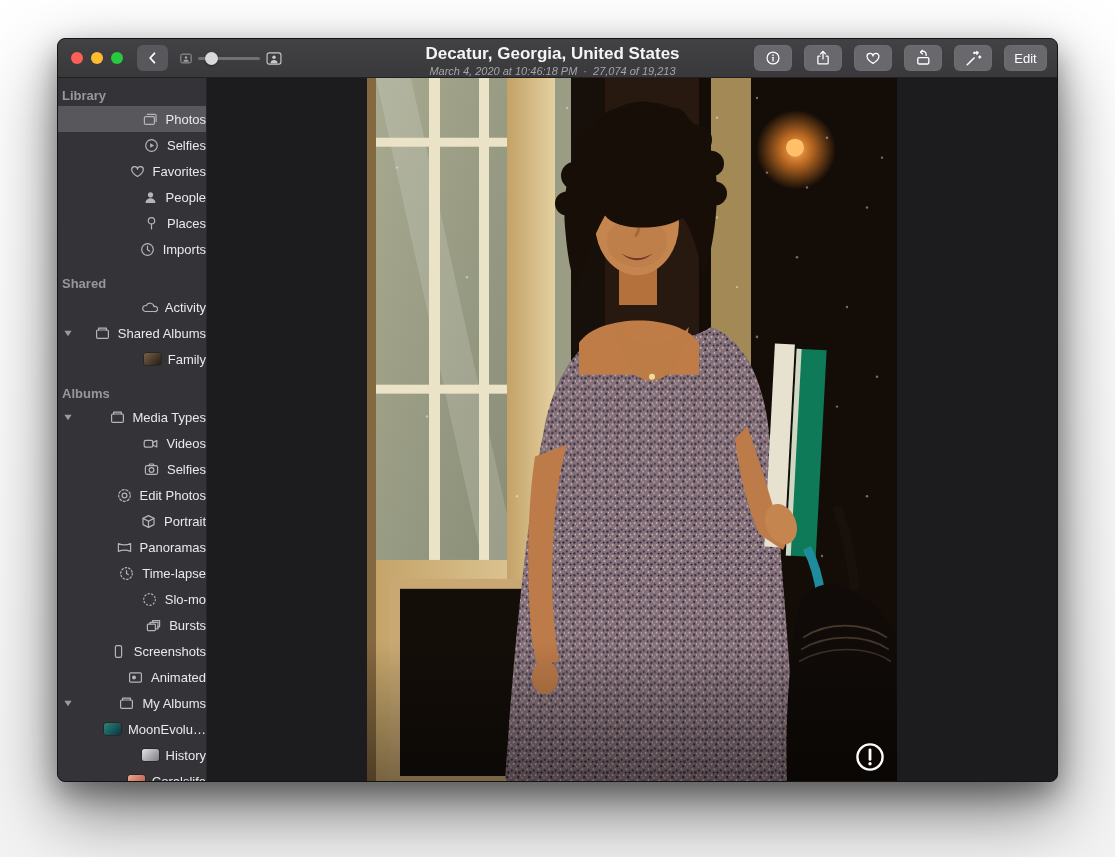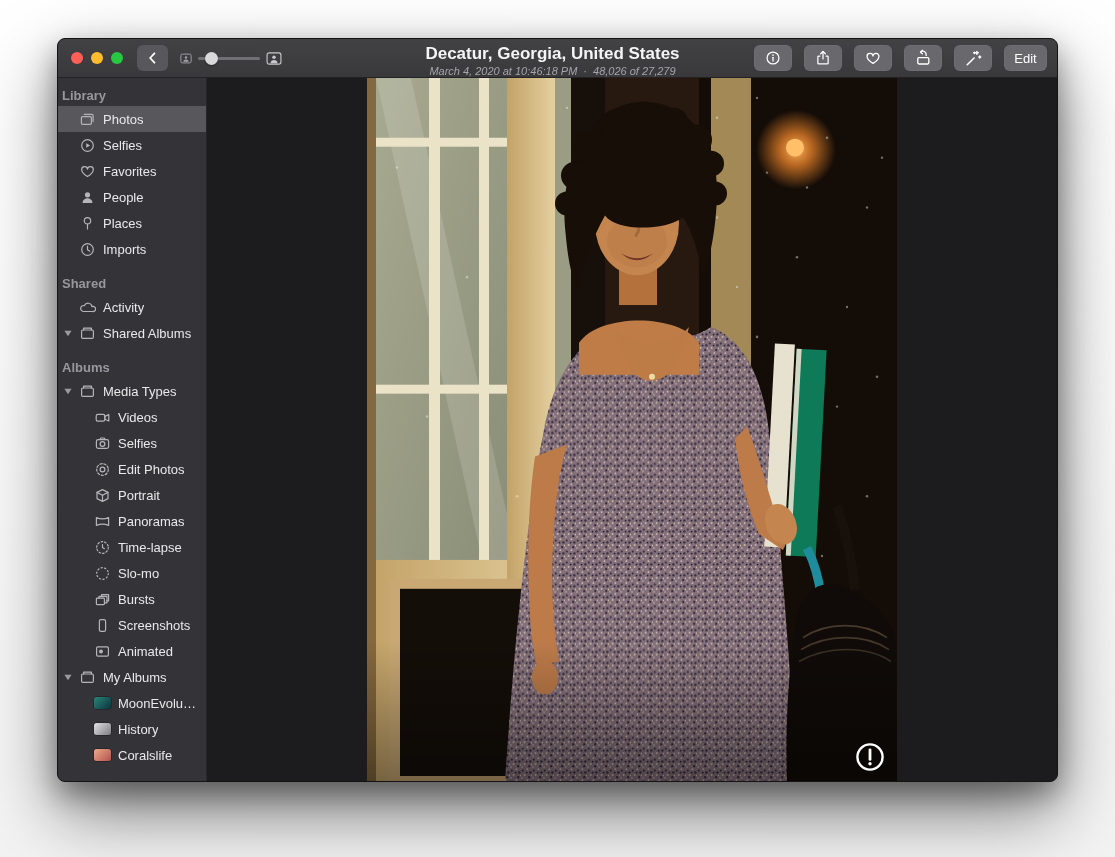--- a/index.html
+++ b/index.html
@@ -34,21 +34,21 @@
           box-shadow:inset 0 0 0 .5px rgba(255,255,255,.08);}
   .tb-btn.edit{width:43px;color:#fff;font-size:13px;font-weight:500;
                font-family:"Liberation Sans","DejaVu Sans",sans-serif;}
   
   .wbody{flex:1;display:flex;min-height:0;}
   .sidebar{width:149px;flex:none;background:#343438;border-right:1px solid #27272a;
            overflow:hidden;padding-top:2px;box-sizing:border-box;}
   .sb-header{font-size:13px;font-weight:700;color:#97979d;padding:0 0 3px 4px;margin-top:14px;}
   .sb-header:first-child{margin-top:8px;}
   .sb-item{height:26px;display:flex;align-items:center;position:relative;
-           padding-left:21px;font-size:13px;font-weight:500;color:#e9e9ec;cursor:default;}
+           padding-left:21px;font-size:13px;font-weight:500;color:#e9e9ec;cursor:default;justify-content:flex-end;}
   .sb-item.indent2{padding-left:36px;}
   .sb-item.selected{background:#57575c;}
   .sb-icon{width:17px;height:17px;margin-right:7px;flex:none;display:flex;align-items:center;justify-content:center;}
   .sb-label{white-space:nowrap;overflow:hidden;text-overflow:ellipsis;}
   .disclosure{position:absolute;left:5px;top:8px;width:10px;height:10px;display:flex;}
   .thumb{width:17px;height:12px;border-radius:2.5px;margin-right:7px;flex:none;
          box-shadow:0 0 0 .5px rgba(0,0,0,.5);}
   
   .content{flex:1;background:#1c1c1f;position:relative;display:flex;justify-content:center;min-width:0;}
   .photo{width:530px;height:100%;position:relative;flex:none;}
@@ -92,21 +92,21 @@
               <rect x="1" y="1" width="16" height="13" rx="2.4"></rect>
               <circle cx="9" cy="6" r="2" fill="#c9c9cd" stroke="none"></circle>
               <path d="M5 13 c0-2.5 1.9-3.8 4-3.8 s4 1.3 4 3.8 z" fill="#c9c9cd" stroke="none"></path>
             </svg>
         </span>
       </div>
 
       <div class="title-block">
         <div class="tb-title">Decatur, Georgia, United States</div>
         <div class="tb-sub">
-          <span>March 4, 2020 at 10:46:18 PM</span><span>·</span><span>48,026 of 27,279</span>
+          <span>March 4, 2020 at 10:46:18 PM</span><span>·</span><span>27,074 of 19,213</span>
         </div>
       </div>
 
       <div class="toolbar">
         <button class="tb-btn">
           <span style="display:flex;">
             <svg width="18" height="18" viewBox="0 0 20 20" fill="none" stroke="#ffffff" stroke-width="1.4" stroke-linecap="round">
                 <circle cx="10" cy="10" r="6.6"></circle>
                 <path d="M10 9.2 v4.2"></path>
                 <circle cx="10" cy="6.7" r=".95" fill="#fff" stroke="none"></circle>
@@ -223,20 +223,24 @@
                 <path d="M1.4 2.8 h7.2 L5 8.2 z" fill="#9a9aa0"></path>
               </svg>
             </span>
             <span class="sb-icon">
               <svg viewBox="0 0 17 17" width="17" height="17" fill="none" stroke="#b4b4ba" stroke-width="1.2" stroke-linecap="round" stroke-linejoin="round">
                 <rect x="2.6" y="5" width="11.8" height="8.4" rx="1.2"></rect>
                 <path d="M4.6 5 V3.2 h7.8 V5"></path>
               </svg>
             </span>
             <span class="sb-label">Shared Albums</span>
+          </div>
+          <div class="sb-item indent2">
+            <span class="thumb" style="background:linear-gradient(135deg, #7a6148, #241b12)"></span>
+            <span class="sb-label">Family</span>
           </div>
           <div class="sb-header">Albums</div>
           <div class="sb-item">
             <span class="disclosure">
               <svg width="10" height="10" viewBox="0 0 10 10">
                 <path d="M1.4 2.8 h7.2 L5 8.2 z" fill="#9a9aa0"></path>
               </svg>
             </span>
             <span class="sb-icon">
               <svg viewBox="0 0 17 17" width="17" height="17" fill="none" stroke="#b4b4ba" stroke-width="1.2" stroke-linecap="round" stroke-linejoin="round">

